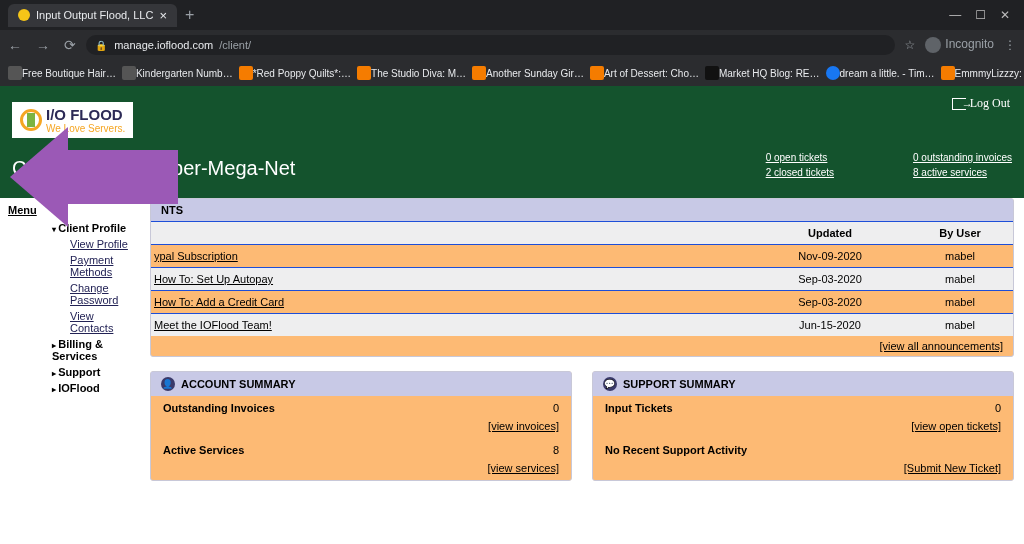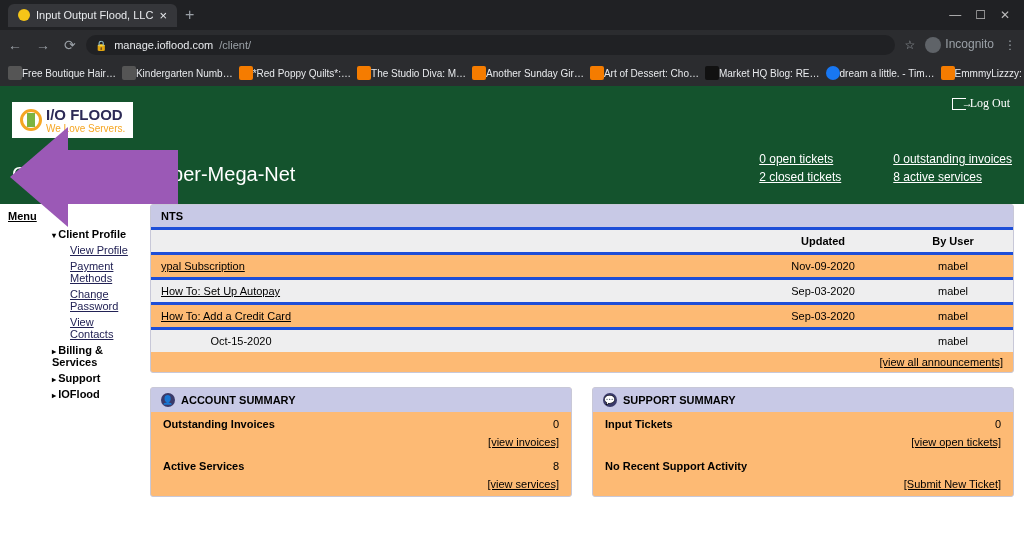--- a/index.html
+++ b/index.html
@@ -35,40 +35,40 @@
 .logo-box .glyph::before, .logo-box .glyph::after { content: ''; position: absolute; width: 5px; height: 14px; background: #7cb342; top: 1px; }
 .logo-box .glyph::before { left: 4px; }
 .logo-box .glyph::after { right: 4px; }
 .logo-box b { color: #2c2a56; font-size: 15px; }
 .logo-box small { color: #f5a623; font-size: 10px; display: block; text-align: right; }
 .logout { position: absolute; right: 14px; top: 10px; display: flex; align-items: center; gap: 4px; font-size: 12px; font-family: Liberation Serif, serif; }
 .logout-ico { display: inline-block; width: 14px; height: 12px; border: 1.5px solid #fff; border-right: none; position: relative; }
 .logout-ico::after { content: '→'; position: absolute; right: -7px; top: -2px; font-size: 11px; }
 .client-row { display: flex; align-items: flex-end; margin-top: 12px; }
 .client-name { font-size: 20px; font-weight: 400; }
-.stats { margin-left: auto; display: flex; gap: 52px; font-size: 12px; }
+.stats { margin-left: auto; display: flex; gap: 79px; font-size: 10px; }
 .stats a { color: #fff; text-decoration: underline; display: block; line-height: 1.5; }
 
 
 .main { display: flex; position: relative; }
 .sidebar { width: 140px; padding: 6px 8px; font-size: 11px; }
 .sidebar .menu-hdr { text-decoration: underline; font-weight: bold; margin-bottom: 4px; }
 .sidebar ul { list-style: none; margin-left: 44px; }
 .sidebar li { padding: 2px 0; }
 .sidebar .exp::before { content: '▾ '; font-size: 8px; }
 .sidebar .col::before { content: '▸ '; font-size: 8px; }
 .sidebar .sec { font-weight: bold; }
 .sidebar .sub { padding-left: 18px; }
 .sidebar .sub a { color: #225; text-decoration: underline; }
 
 .content { flex: 1; padding: 0 10px 10px; }
 .panel { border: 1px solid #c8c8d8; border-radius: 3px; margin-bottom: 14px; background: #fdba74; }
 .panel-hdr { background: #c8c9e6; padding: 5px 10px; font-weight: bold; font-size: 11px; display: flex; align-items: center; gap: 6px; }
 .hdr-ico { width: 14px; height: 14px; background: #3a3a6a; border-radius: 50%; display: inline-flex; align-items: center; justify-content: center; color: #fff; font-size: 9px; }
-.ann-row { padding: 5px 10px; display: flex; border-top: 3px solid #1d4ed8; justify-content: space-between; }
+.ann-row { padding: 5px 3px; display: flex; border-top: 1px solid #1d4ed8; }
 .ann-row:nth-child(even) { background: #eeeeef; }
 .ann-title { flex: 1; }
 .ann-title a { text-decoration: underline; color: #000; }
 .ann-date { width: 160px; text-align: center; }
 .ann-user { width: 100px; text-align: center; }
 .ann-head { font-weight: bold; background: #f5f5f8; }
 .view-all { text-align: right; padding: 4px 10px; }
 .view-all a, .vl { text-decoration: underline; color: #000; }
 
 .two-col { display: flex; gap: 20px; }
@@ -223,21 +223,22 @@
         <div class="ann-title"><a>How To: Set Up Autopay</a></div>
         <div class="ann-date">Sep-03-2020</div>
         <div class="ann-user">mabel</div>
       </div>
       <div class="ann-row">
         <div class="ann-title"><a>How To: Add a Credit Card</a></div>
         <div class="ann-date">Sep-03-2020</div>
         <div class="ann-user">mabel</div>
       </div>
       <div class="ann-row">
-        <div class="ann-date">Oct-15-2020</div>
+        <div class="ann-title"><a>Meet the IOFlood Team!</a></div>
+        <div class="ann-date">Jun-15-2020</div>
         <div class="ann-user">mabel</div>
       </div>
       <div class="view-all"><a class="vl">[view all announcements]</a></div>
     </div>
 
     <div class="two-col">
       <div class="panel">
         <div class="panel-hdr">
           <span class="hdr-ico">👤</span>
           <span>ACCOUNT SUMMARY</span>

